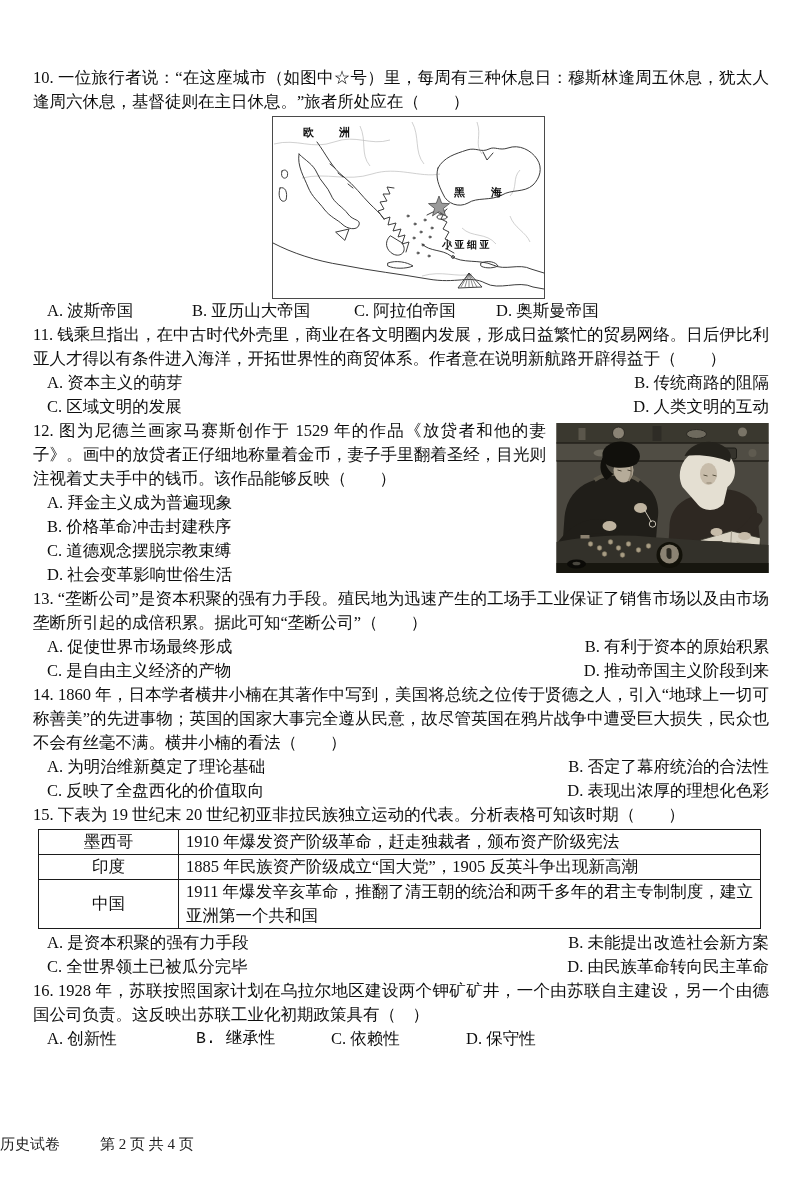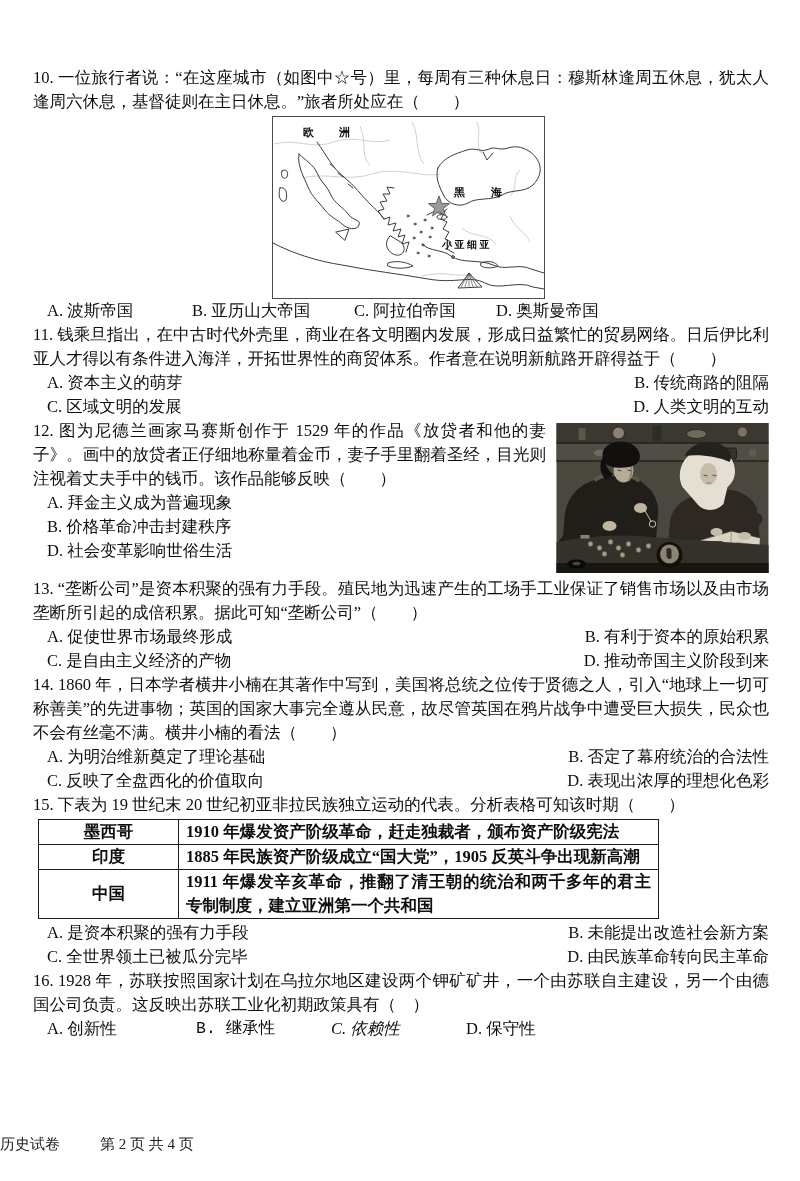--- a/index.html
+++ b/index.html
@@ -19,28 +19,28 @@
   .opts-row .opt { white-space:nowrap; }
   .q10-opts .opt:nth-child(1){ width:145px; }
   .q10-opts .opt:nth-child(2){ width:162px; }
   .q10-opts .opt:nth-child(3){ width:142px; }
   .optgrid { padding-left:14px; }
   .optgrid .row { display:flex;justify-content:space-between; }
   .optgrid .opt:first-child { width:271px; }
   .opts-list { padding-left:14px; }
   .q16-opts .opt:nth-child(1){ width:149px; }
   .q16-opts .opt:nth-child(2){ width:135px;font-family:Liberation Mono, monospace; }
-  .q16-opts .opt:nth-child(3){ width:135px;font-style:italic; }
+  .q16-opts .opt:nth-child(3){ width:135px; }
   
   figure.map-fig { width:273px; height:183px; margin:2px 0 0 239px; }
   figure.painting-fig { float:right; width:213px; height:150px; margin:4px 0 4px 10px; }
   .clearfix::after { content:""; display:block; clear:both; }
   
-  table.t15 { border-collapse:collapse; margin:2px 9px 2px 5px; width:621px;
-              font-size:16.5px; line-height:24px;font-weight:bold; }
+  table.t15 { border-collapse:collapse; margin:2px 9px 2px 5px; width:723px;
+              font-size:16.5px; line-height:24px; }
   table.t15 td { border:1px solid #1b1b1b; padding:0 7px; vertical-align:middle; }
   table.t15 td.country { width:140px; text-align:center; padding:0 2px; }
   
   .footer {
     position:absolute; top:1132px; left:0; width:800px;
     display:flex; justify-content:flex-start; gap:40px;
     font-size:15px; line-height:24px; color:#222; text-align:center;
   }
 </style>
 </head>
@@ -199,20 +199,21 @@
           <path d="M110,126 C112,124 115,125 115,128 L115,135 C113,137 111,136 110,133 Z" fill="#2c2a22"></path>
           <ellipse cx="20" cy="141" rx="9.5" ry="4.5" fill="#0b0a07"></ellipse>
           <ellipse cx="20" cy="140.5" rx="4" ry="1.8" fill="#4a473f"></ellipse>
         </g>
       </svg>
     </figure>
     <p class="stem">12. 图为尼德兰画家马赛斯创作于 1529 年的作品《放贷者和他的妻子》。画中的放贷者正仔细地称量着金币，妻子手里翻着圣经，目光则注视着丈夫手中的钱币。该作品能够反映（　　）</p>
     <div class="opts-list">
       <div class="opt">A. 拜金主义成为普遍现象</div>
       <div class="opt">B. 价格革命冲击封建秩序</div>
+      <div class="opt">C. 道德观念摆脱宗教束缚</div>
       <div class="opt">D. 社会变革影响世俗生活</div>
     </div>
   </section>
 
   <section>
     <p class="stem">13. “垄断公司”是资本积聚的强有力手段。殖民地为迅速产生的工场手工业保证了销售市场以及由市场垄断所引起的成倍积累。据此可知“垄断公司”（　　）</p>
     <div class="optgrid">
       <div class="row">
         <span class="opt">A. 促使世界市场最终形成</span>
         <span class="opt">B. 有利于资本的原始积累</span>

